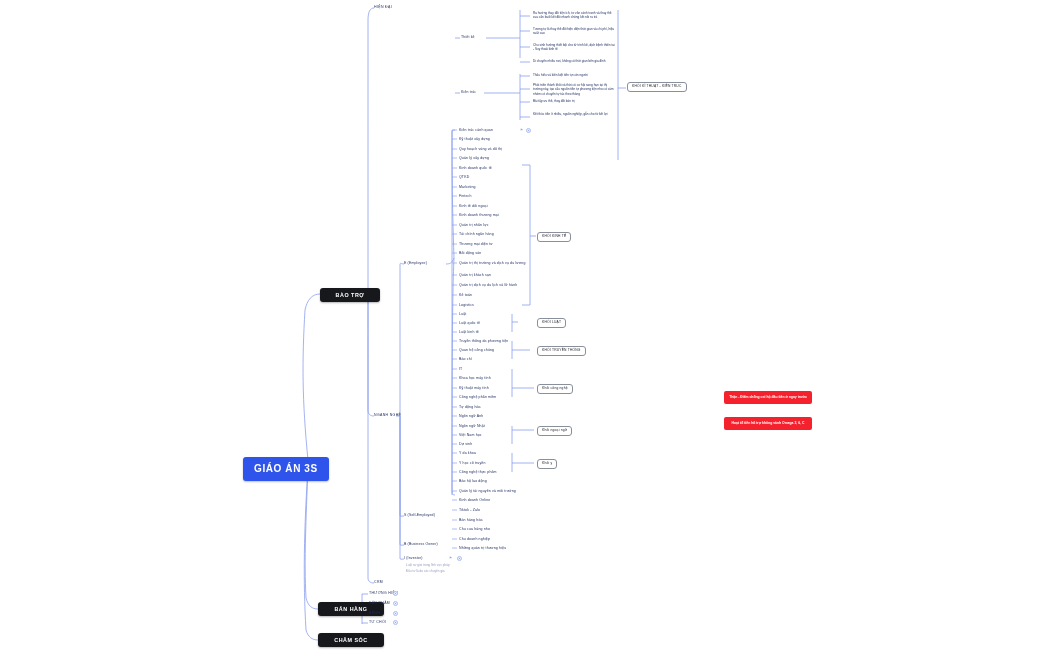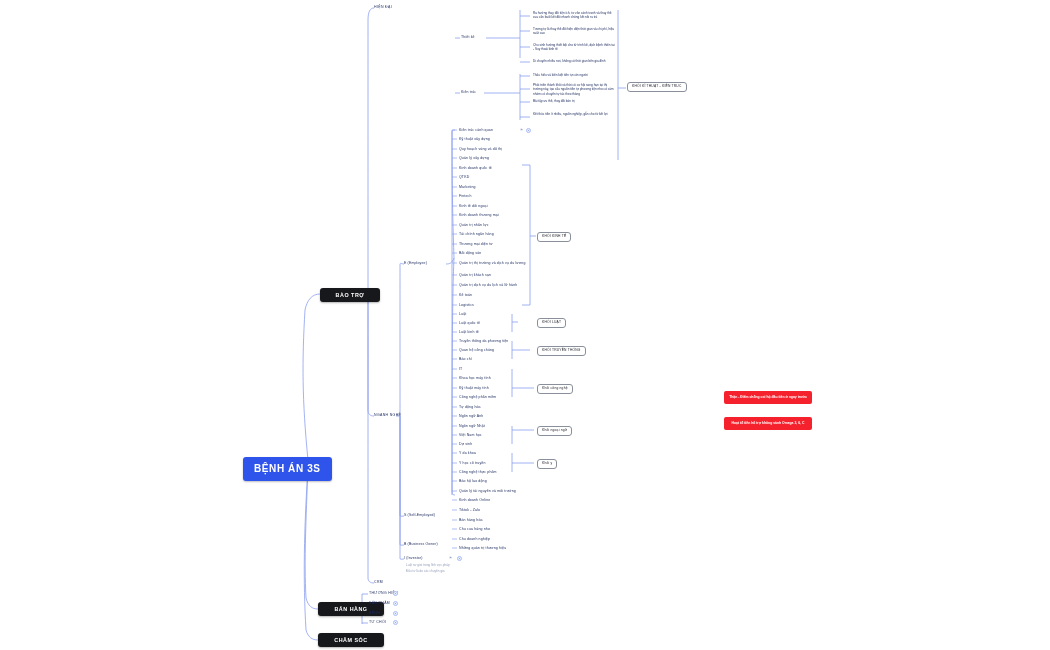--- a/index.html
+++ b/index.html
@@ -165,21 +165,21 @@
     <g fill="none" stroke="#8ba0f0" stroke-width="0.8">
       <path d="M356 609 L 362 609"></path>
       <path d="M362 594 L 362 624"></path>
       <path d="M362 594 L 368 594"></path>
         <path d="M362 604 L 368 604"></path>
       <path d="M362 614 L 368 614"></path>
         <path d="M362 623 L 368 623"></path>
     </g>
   </svg>
 
-  <div class="node root" style="left:243px;top:457px;">BỆNH ÁN 3S</div>
+  <div class="node root" style="left:243px;top:457px;">GIÁO ÁN 3S</div>
 
   <div class="node dark" style="left:320px;top:288px;width:42px;">BẢO TRỢ</div>
   <div class="node dark" style="left:318px;top:602px;width:48px;">BÁN HÀNG</div>
   <div class="node dark" style="left:318px;top:633px;width:48px;">CHĂM SÓC</div>
 
   <div class="node plainlabel caps" style="left:374px;top:5px;">HIỆN ĐẠI</div>
   <div class="node plainlabel caps" style="left:374px;top:413px;">NGÀNH NGHỀ</div>
   <div class="node plainlabel caps" style="left:374px;top:580px;">CRM</div>
 
   <div class="node plainlabel" style="left:404px;top:261px;">E (Employee)</div>

